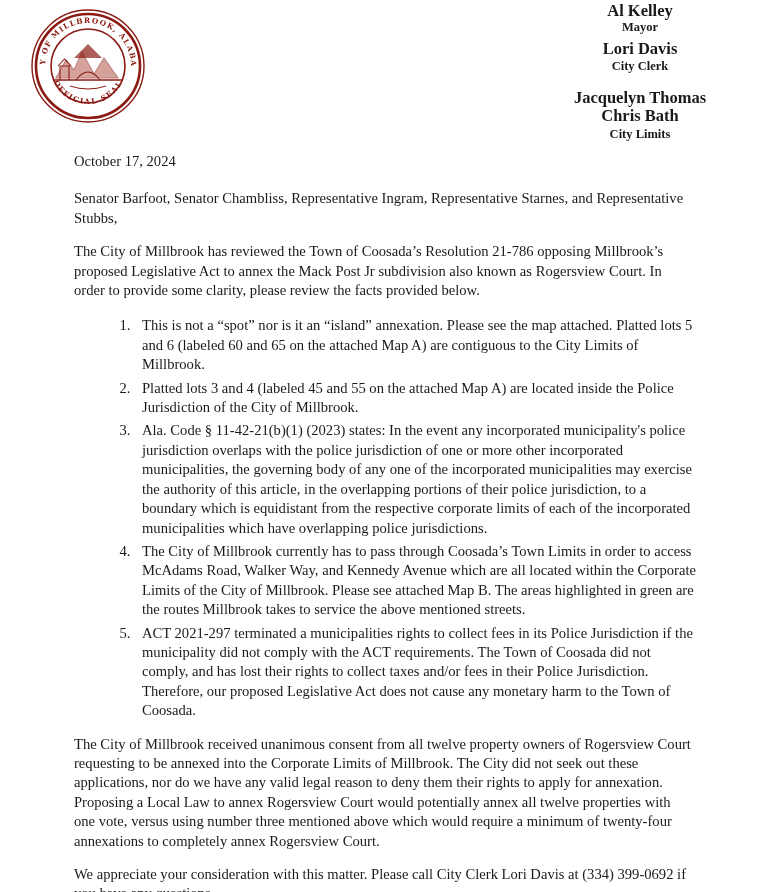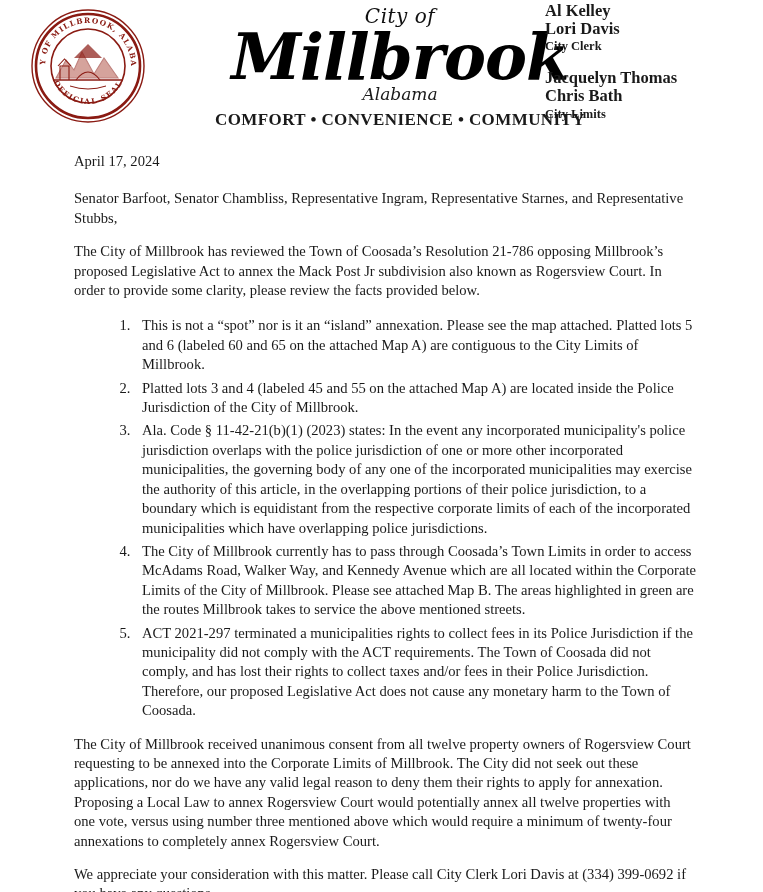--- a/index.html
+++ b/index.html
@@ -76,20 +76,21 @@
     font-size: 17px;
     letter-spacing: 0.4px;
   }
 
   
   .officials {
     position: absolute;
     right: 28px;
     top: 2px;
     width: 190px;
+    text-align: center;
     font-family: "Liberation Serif", serif;
   }
   .official-name {
     font-weight: bold;
     font-size: 16.5px;
     line-height: 1.12;
   }
   .official-title {
     font-weight: bold;
     font-size: 12.5px;
@@ -154,40 +155,35 @@
           <path d="M24 72 H92" stroke-width="1.4"></path>
           <path d="M30 72 V58 h9 v14"></path>
           <path d="M28 58 l6.5 -7 l6.5 7"></path>
           <path d="M58 36 l14 14 h-28 z" fill="#8a1a12" opacity="0.7" stroke="none"></path>
           <path d="M46 72 q12 -16 24 0"></path>
           <path d="M40 78 q18 6 36 0" stroke-width="1"></path>
         </g>
       </svg>
     </div>
 
-    <div class="masthead">
-      <div class="city-of">City of</div>
-      <div class="millbrook-script">Millbrook</div>
-      <div class="alabama">Alabama</div>
-      <div class="tagline">COMFORT • CONVENIENCE • COMMUNITY</div>
-    </div>
 
     <div class="officials">
       <div class="official-name">Al Kelley</div>
+      <div class="official-title">Mayor</div>
       <div class="official-name">Lori Davis</div>
       <div class="official-title">City Clerk</div>
       <div class="gap"></div>
       <div class="official-name">Jacquelyn Thomas</div>
       <div class="official-name">Chris Bath</div>
       <div class="council-title">City Limits</div>
     </div>
   </div>
 
   <div class="letter-body">
-    <div class="date">April 17, 2024</div>
+    <div class="date">October 17, 2024</div>
 
     <p class="para recipients">Senator Barfoot, Senator Chambliss, Representative Ingram, Representative Starnes, and Representative Stubbs,</p>
 
     <p class="para">The City of Millbrook has reviewed the Town of Coosada’s Resolution 21-786 opposing Millbrook’s proposed Legislative Act to annex the Mack Post Jr subdivision also known as Rogersview Court. In order to provide some clarity, please review the facts provided below.</p>
 
     <ol class="points">
       <li>This is not a “spot” nor is it an “island” annexation. Please see the map attached. Platted lots 5 and 6 (labeled 60 and 65 on the attached Map A) are contiguous to the City Limits of Millbrook.</li>
       <li>Platted lots 3 and 4 (labeled 45 and 55 on the attached Map A) are located inside the Police Jurisdiction of the City of Millbrook.</li>
       <li>Ala. Code § 11-42-21(b)(1) (2023) states: In the event any incorporated municipality's police jurisdiction overlaps with the police jurisdiction of one or more other incorporated municipalities, the governing body of any one of the incorporated municipalities may exercise the authority of this article, in the overlapping portions of their police jurisdiction, to a boundary which is equidistant from the respective corporate limits of each of the incorporated municipalities which have overlapping police jurisdictions.</li>
       <li>The City of Millbrook currently has to pass through Coosada’s Town Limits in order to access McAdams Road, Walker Way, and Kennedy Avenue which are all located within the Corporate Limits of the City of Millbrook. Please see attached Map B. The areas highlighted in green are the routes Millbrook takes to service the above mentioned streets.</li>

